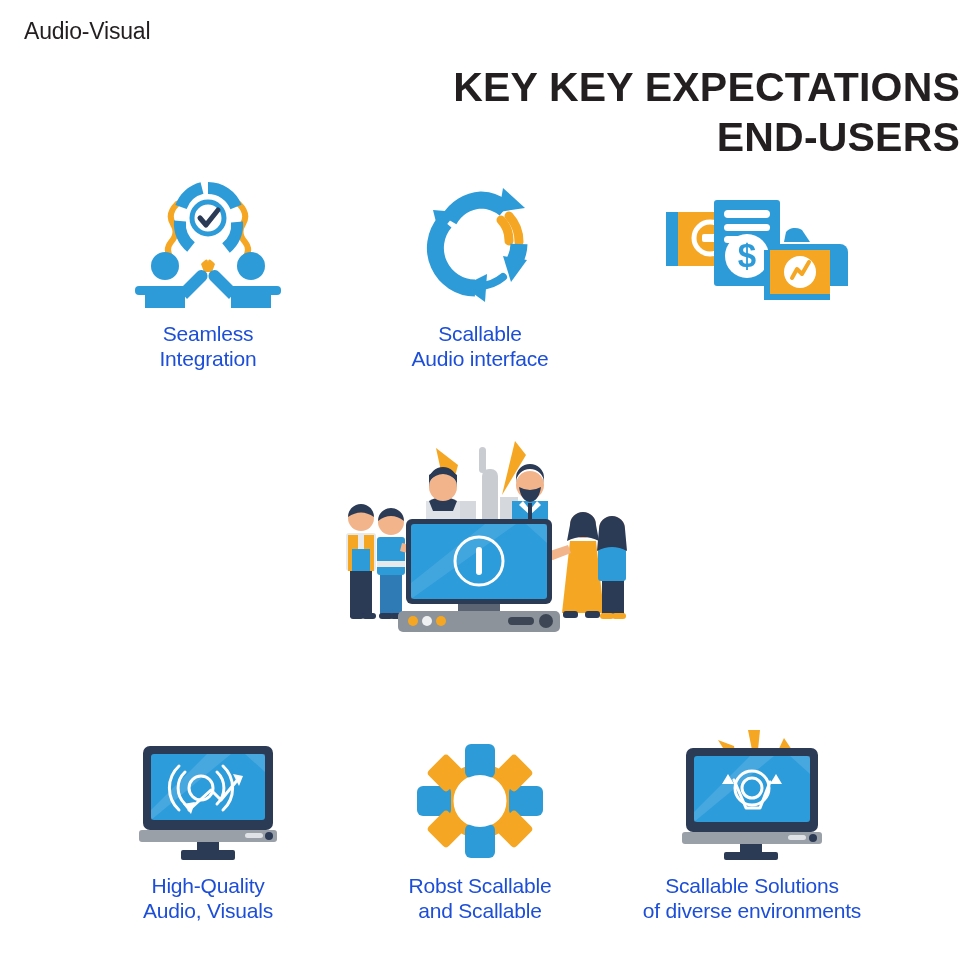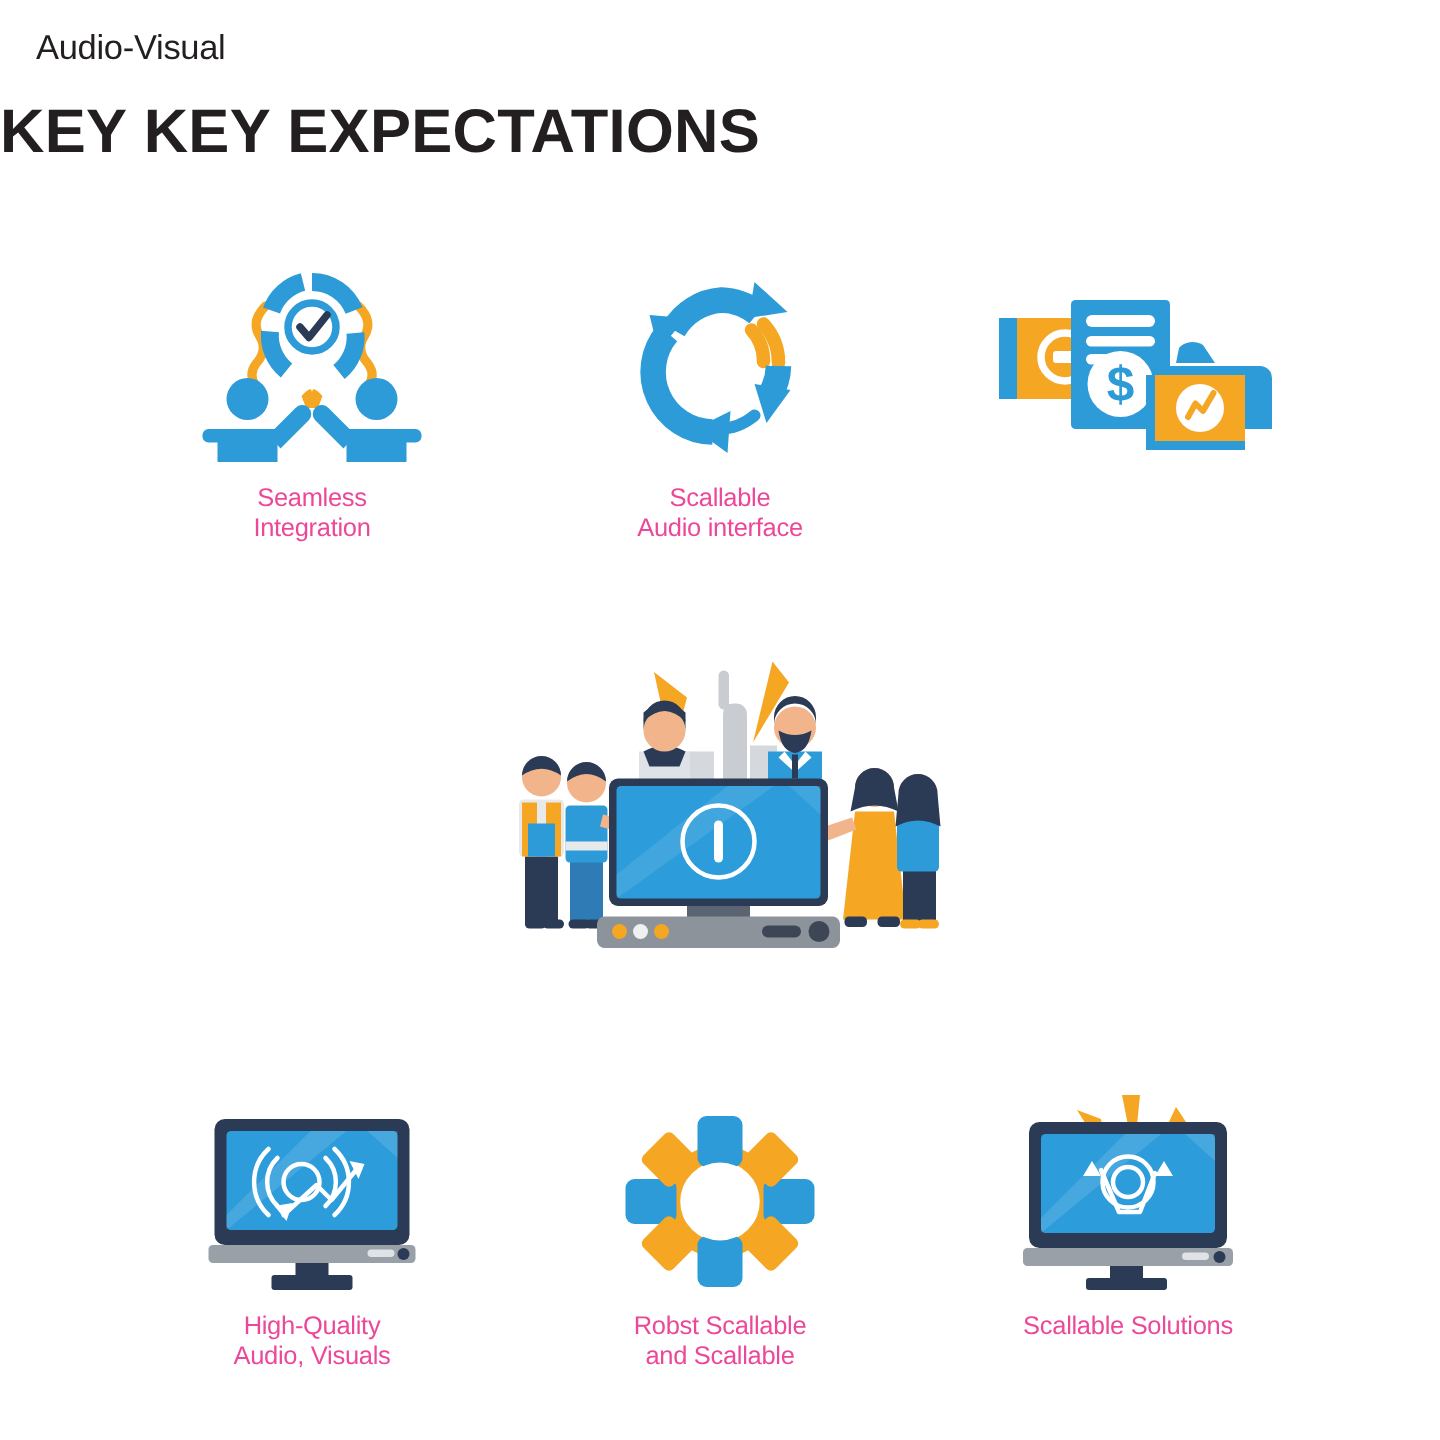--- a/index.html
+++ b/index.html
@@ -31,21 +31,21 @@
     font-weight: 400;
     letter-spacing: -0.2px;
     color: #231f20;
     line-height: 1;
   }
   .title-block {
     position: absolute;
     left: 0;
     top: 62px;
     width: 960px;
-    text-align: left;
+    text-align: right;
   }
   .title-line {
     display: block;
     font-size: 41px;
     font-weight: 700;
     letter-spacing: 0.2px;
     line-height: 1.22;
     color: #231f20;
   }
 
@@ -68,24 +68,24 @@
   }
   .icon-box {
     height: 132px;
     display: flex;
     align-items: flex-end;
     justify-content: center;
   }
   .cell-label {
     margin-top: 14px;
     text-align: center;
-    font-size: 17px;
+    font-size: 21px;
     line-height: 1.18;
     font-weight: 400;
-    color: #ec4899;
+    color: #1d4ed8;
     letter-spacing: -0.2px;
   }
   .cell-label .l2 { display: block; }
 
   
   .hero {
     position: absolute;
     left: 0;
     top: 425px;
     width: 960px;
@@ -95,20 +95,21 @@
 </style>
 </head>
 <body>
 
 <div class="page">
 
   <div class="brand">Audio-Visual</div>
 
   <div class="title-block">
     <span class="title-line">KEY KEY EXPECTATIONS</span>
+    <span class="title-line">END-USERS</span>
   </div>
 
   <div class="row top">
 
     <div class="cell">
       <div class="icon-box">
         <svg width="150" height="130" viewBox="0 0 150 130">
 
           <path d="M44 26 q-10 10 -4 20 q6 9 -2 18 q-7 9 2 18" fill="none" stroke="#f5a623" stroke-width="6" stroke-linecap="round"></path>
 
@@ -370,17 +371,18 @@
 
           <rect x="10" y="104" width="140" height="12" rx="3" fill="#9aa0a8"></rect>
           <rect x="116" y="107" width="18" height="5" rx="2.5" fill="#dfe2e6"></rect>
           <circle cx="141" cy="110" r="4" fill="#2b3a55"></circle>
           <rect x="68" y="116" width="22" height="9" fill="#2b3a55"></rect>
           <rect x="52" y="124" width="54" height="8" rx="2" fill="#2b3a55"></rect>
         </svg>
       </div>
       <div class="cell-label">
         <span>Scallable Solutions</span>
+        <span class="l2">of diverse environments</span>
       </div>
     </div>
   </div>
 
 </div>
 
 </body></html>

